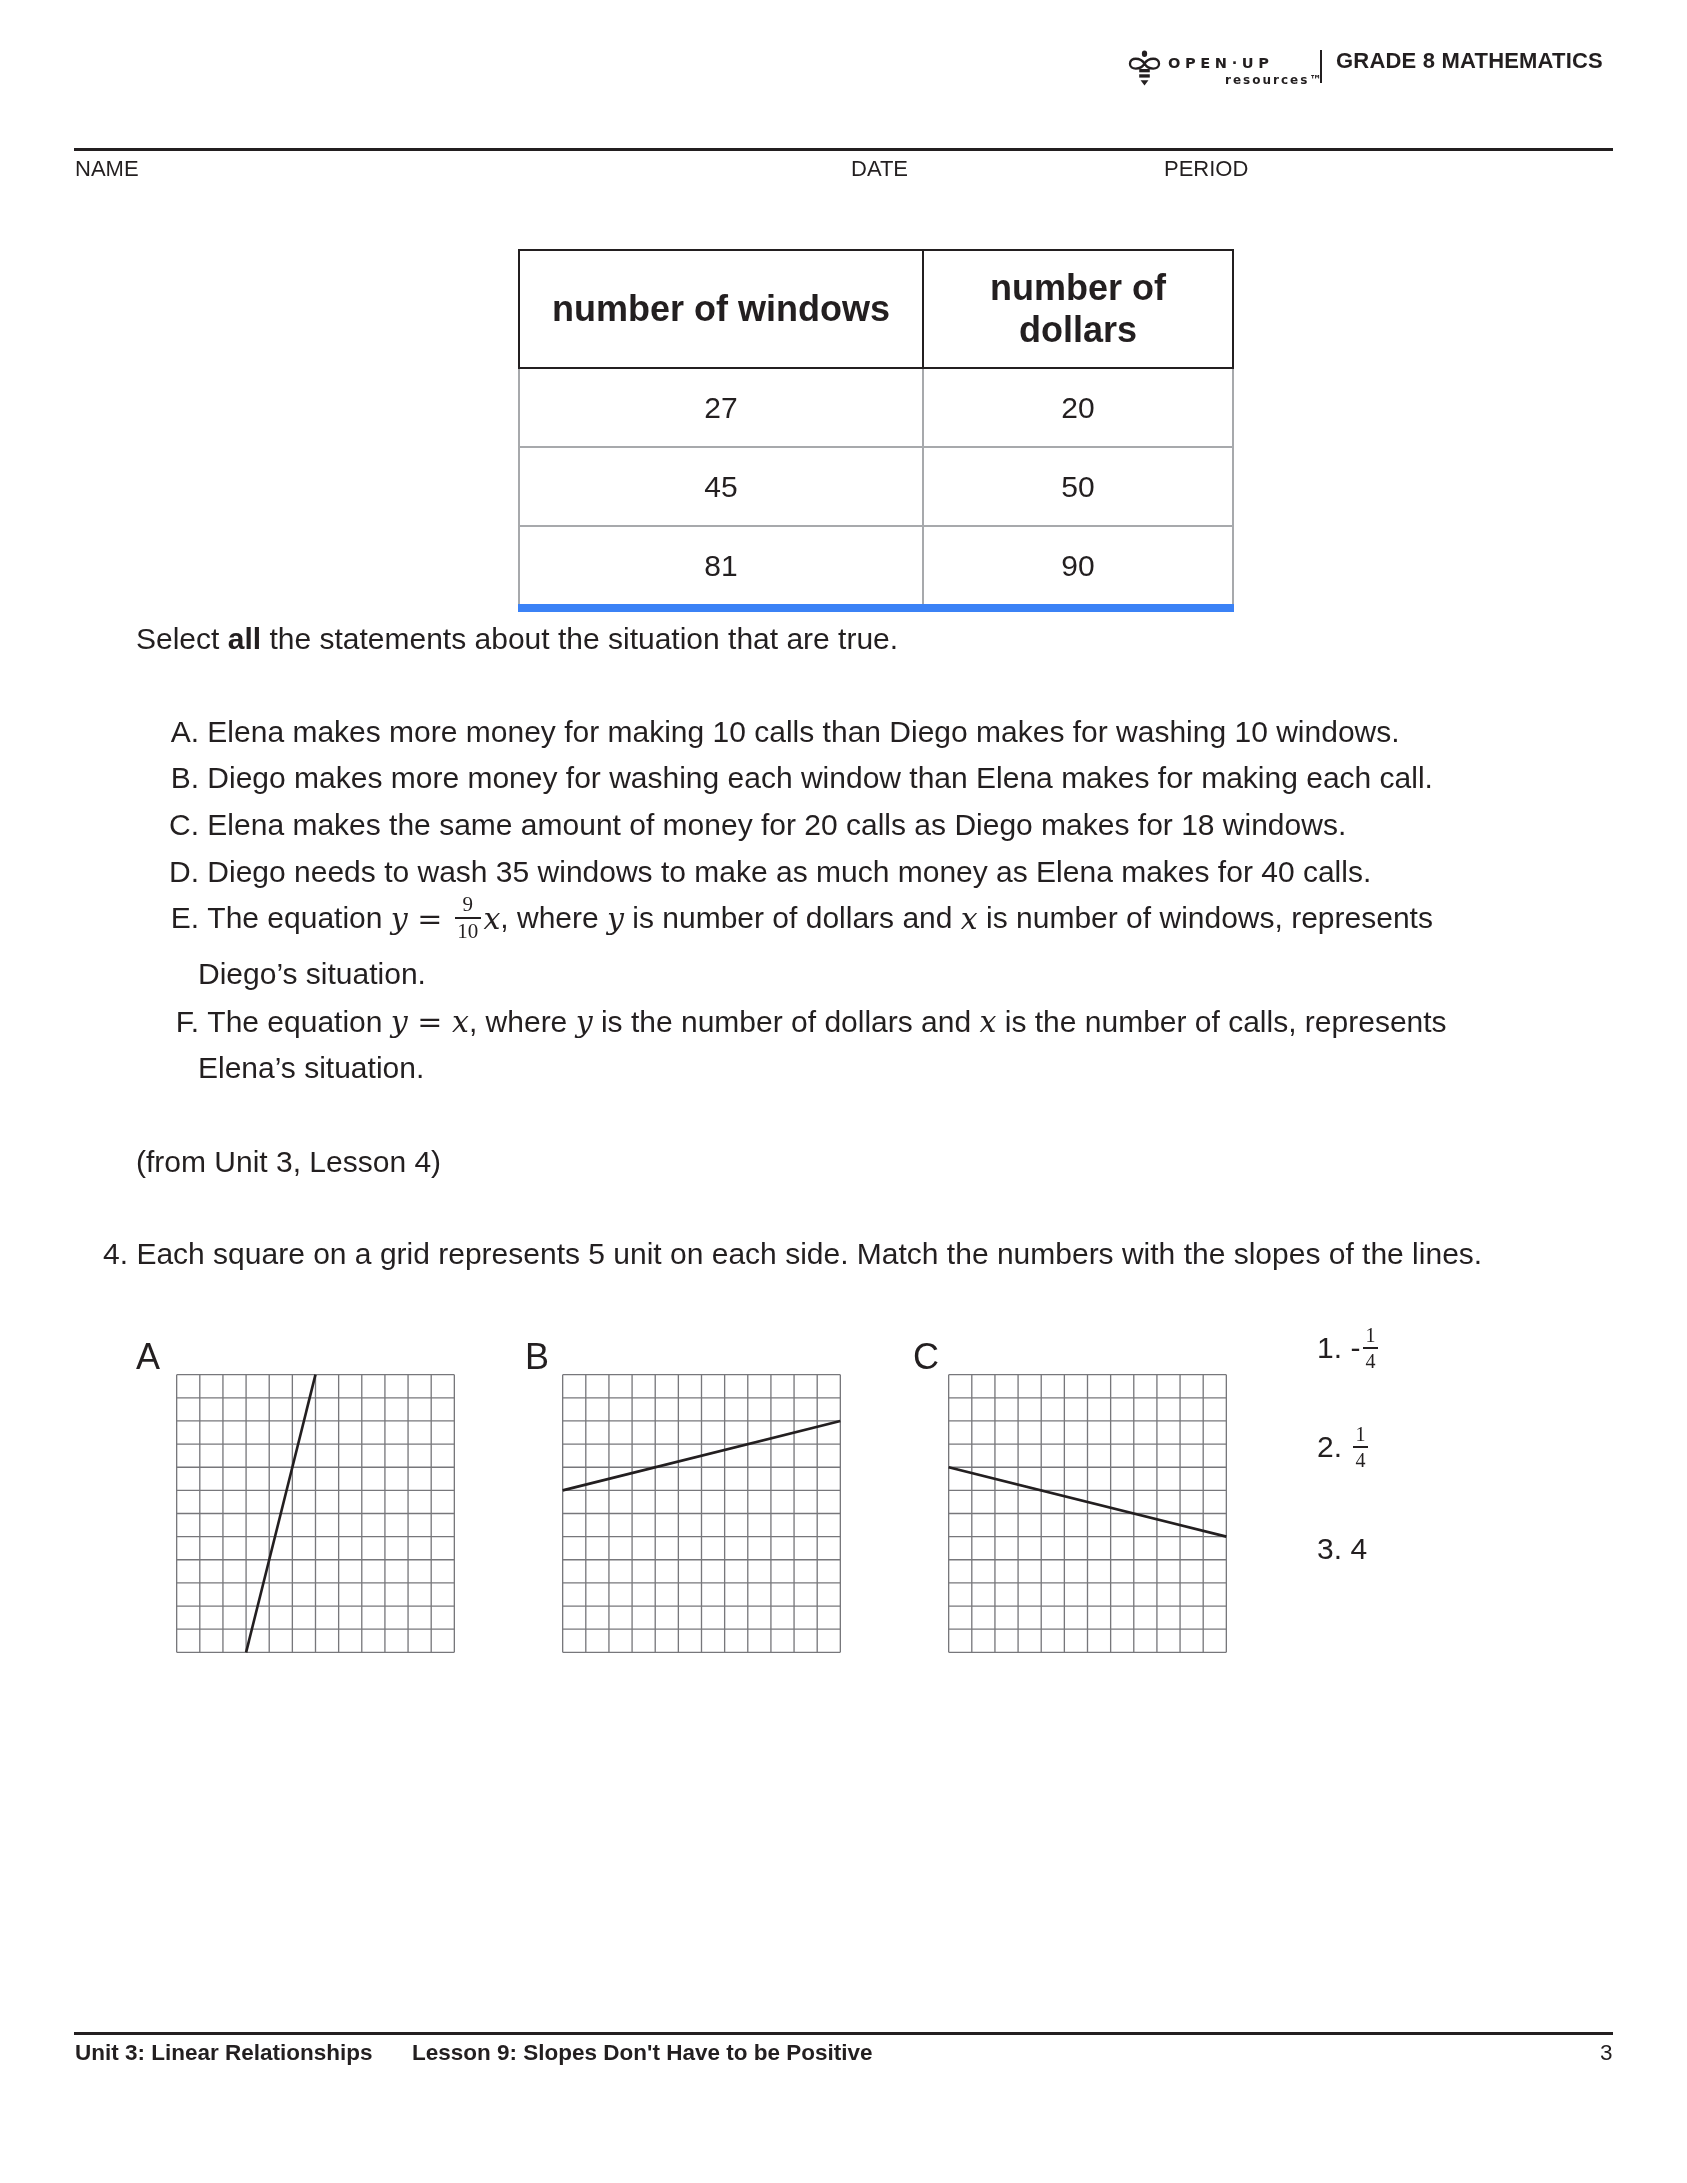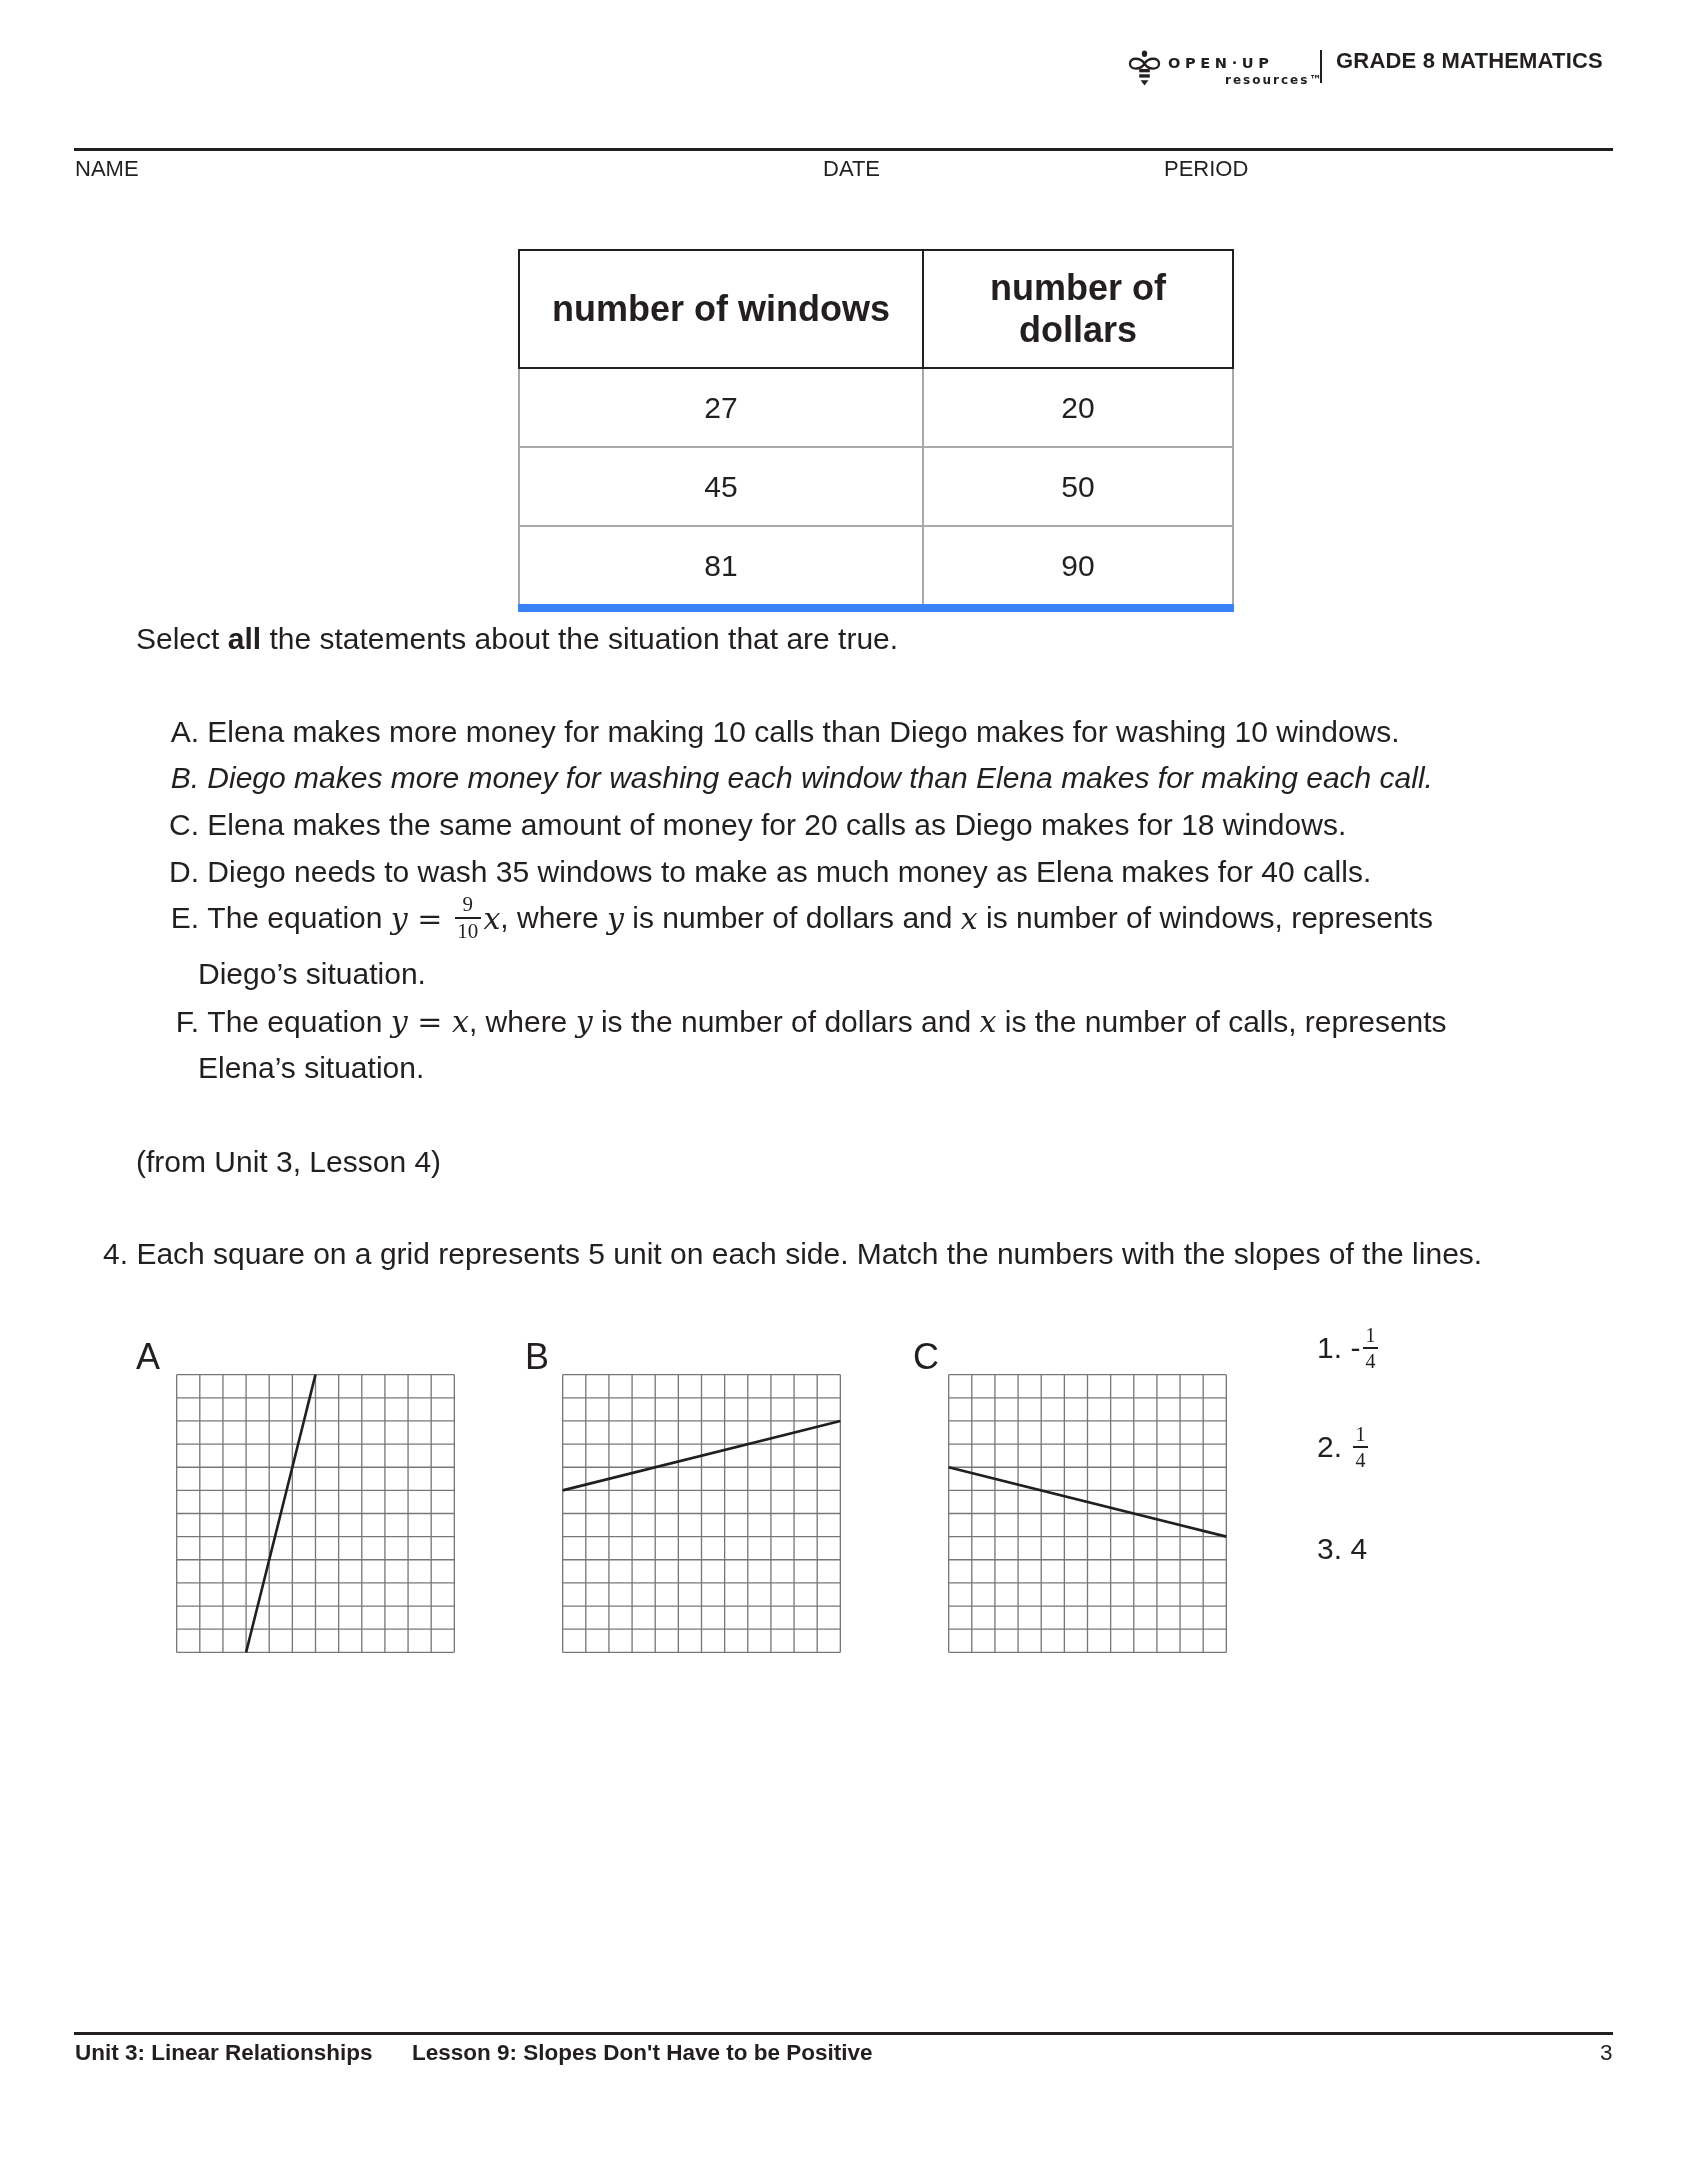--- a/index.html
+++ b/index.html
@@ -58,21 +58,21 @@
     <polygon points="22,47 34,47 28,55" fill="#231f20"></polygon>
   </svg>
   <span class="logo-text-main">OPEN·UP</span>
   <span class="logo-text-sub">resources™</span>
 </div>
 <div class="abs vdivider"></div>
 <div class="abs grade-title">GRADE 8 MATHEMATICS</div>
 
 <div class="abs rule" style="top:148px;"></div>
 <div class="abs field-label" style="left:75px;">NAME</div>
-<div class="abs field-label" style="left:823px;">DATE</div>
+<div class="abs field-label" style="left:851px;">DATE</div>
 <div class="abs field-label" style="left:1164px;">PERIOD</div>
 
 <table class="data">
   <thead>
     <tr>
       <th class="c1">number of windows</th>
       <th>number of dollars</th>
     </tr>
   </thead>
   <tbody>
@@ -91,21 +91,21 @@
   </tbody>
 </table>
 
 <div class="abs text" style="left:136px; top:622px;">
   <span>Select </span><b>all</b><span> the statements about the situation that are true.</span>
 </div>
 
 <div class="abs text opt" style="top:715px;">
   <span class="letter">A.</span> <span>Elena makes more money for making 10 calls than Diego makes for washing 10 windows.</span>
 </div>
-<div class="abs text opt" style="top:761px;font-style:italic;">
+<div class="abs text opt" style="top:761px;">
   <span class="letter">B.</span> <span>Diego makes more money for washing each window than Elena makes for making each call.</span>
 </div>
 <div class="abs text opt" style="top:808px;">
   <span class="letter">C.</span> <span>Elena makes the same amount of money for 20 calls as Diego makes for 18 windows.</span>
 </div>
 <div class="abs text opt" style="top:855px;">
   <span class="letter">D.</span> <span>Diego needs to wash 35 windows to make as much money as Elena makes for 40 calls.</span>
 </div>
 
 <div class="abs text opt" style="top:894px; display:flex; align-items:center;">

